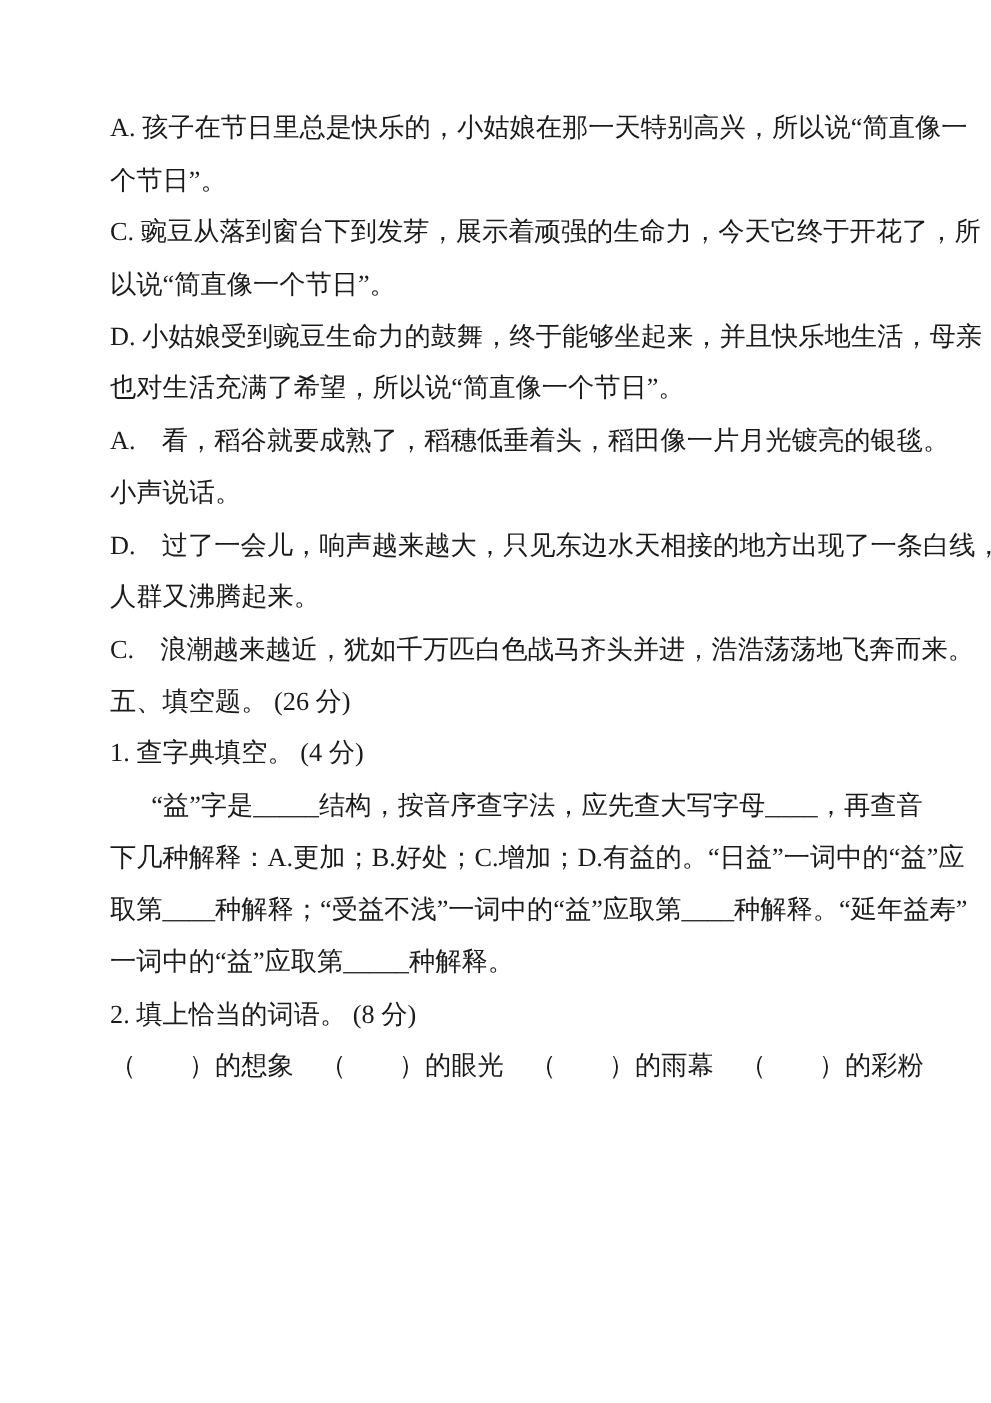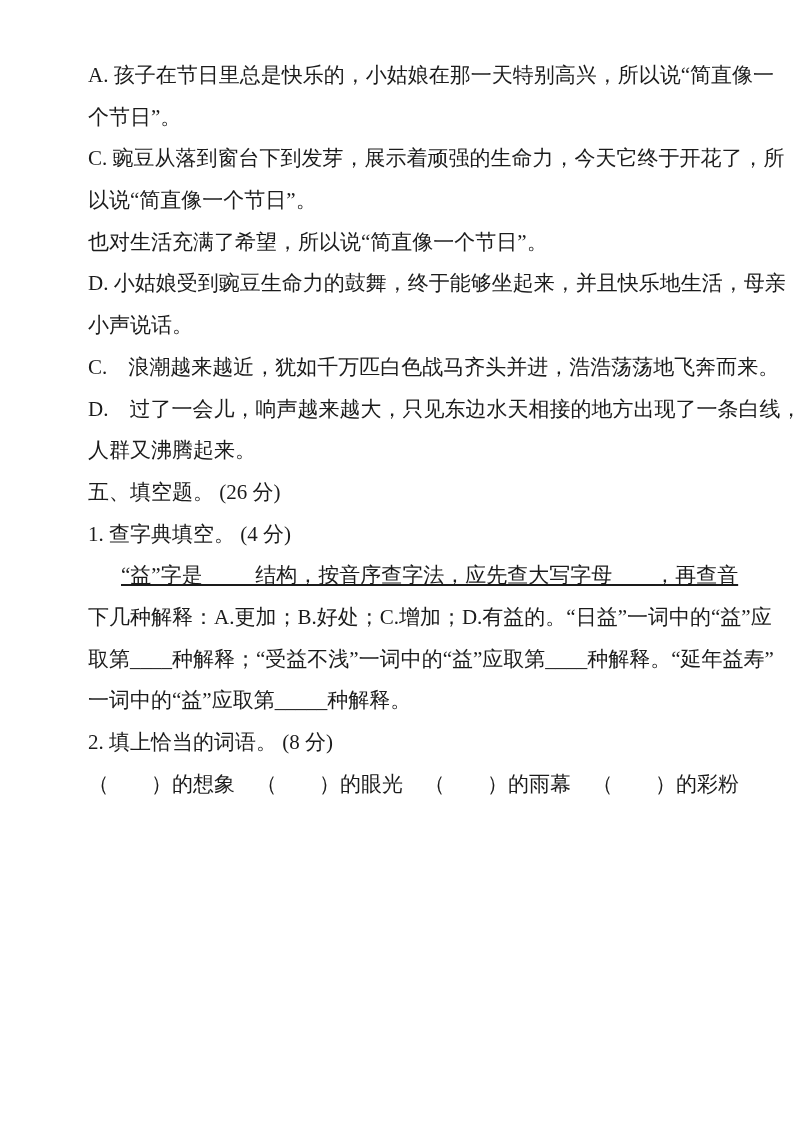--- a/index.html
+++ b/index.html
@@ -11,64 +11,66 @@
     width: 793px;
     height: 1122px;
     overflow: hidden;
     font-family: "Liberation Serif", "DejaVu Serif", serif;
   }
   .page {
     position: relative;
     box-sizing: border-box;
     width: 793px;
     height: 1122px;
-    padding: 55px 18px 0 88px;
+    padding: 82px 18px 0 88px;
     background: #ffffff;
     color: #1b1b1b;
   }
   .block { margin: 0; }
   .line {
     height: 41.7px;
     line-height: 41.7px;
     font-size: 21px;
     white-space: pre;
     overflow: visible;
     color: #1b1b1b;
   }
   .line.indent {
     padding-left: 33px;
-    text-decoration: underline;
   }
 </style>
 </head>
 <body>
 
 <div class="page">
   <div id="blocks-root">
       <div class="block">
         <div class="line">A. 孩子在节日里总是快乐的，小姑娘在那一天特别高兴，所以说“简直像一</div>
         <div class="line">个节日”。</div>
       </div>
       <div class="block">
         <div class="line">C. 豌豆从落到窗台下到发芽，展示着顽强的生命力，今天它终于开花了，所</div>
         <div class="line">以说“简直像一个节日”。</div>
       </div>
       <div class="block">
+        <div class="line">D. 小姑娘受到豌豆生命力的鼓舞，终于能够坐起来，并且快乐地生活，母亲</div>
         <div class="line">也对生活充满了希望，所以说“简直像一个节日”。</div>
-        <div class="line">D. 小姑娘受到豌豆生命力的鼓舞，终于能够坐起来，并且快乐地生活，母亲</div>
+      </div>
+      <div class="block">
+        <div class="line">A.　看，稻谷就要成熟了，稻穗低垂着头，稻田像一片月光镀亮的银毯。</div>
       </div>
       <div class="block">
         <div class="line">小声说话。</div>
       </div>
       <div class="block">
-        <div class="line">C.　浪潮越来越近，犹如千万匹白色战马齐头并进，浩浩荡荡地飞奔而来。</div>
+        <div class="line">D.　过了一会儿，响声越来越大，只见东边水天相接的地方出现了一条白线，</div>
+        <div class="line">人群又沸腾起来。</div>
       </div>
       <div class="block">
-        <div class="line">D.　过了一会儿，响声越来越大，只见东边水天相接的地方出现了一条白线，</div>
-        <div class="line">人群又沸腾起来。</div>
+        <div class="line">C.　浪潮越来越近，犹如千万匹白色战马齐头并进，浩浩荡荡地飞奔而来。</div>
       </div>
       <div class="block">
         <div class="line">五、填空题。 (26 分)</div>
       </div>
       <div class="block">
         <div class="line">1. 查字典填空。 (4 分)</div>
       </div>
       <div class="block">
         <div class="line indent">“益”字是_____结构，按音序查字法，应先查大写字母____，再查音</div>
         <div class="line">下几种解释：A.更加；B.好处；C.增加；D.有益的。“日益”一词中的“益”应</div>

